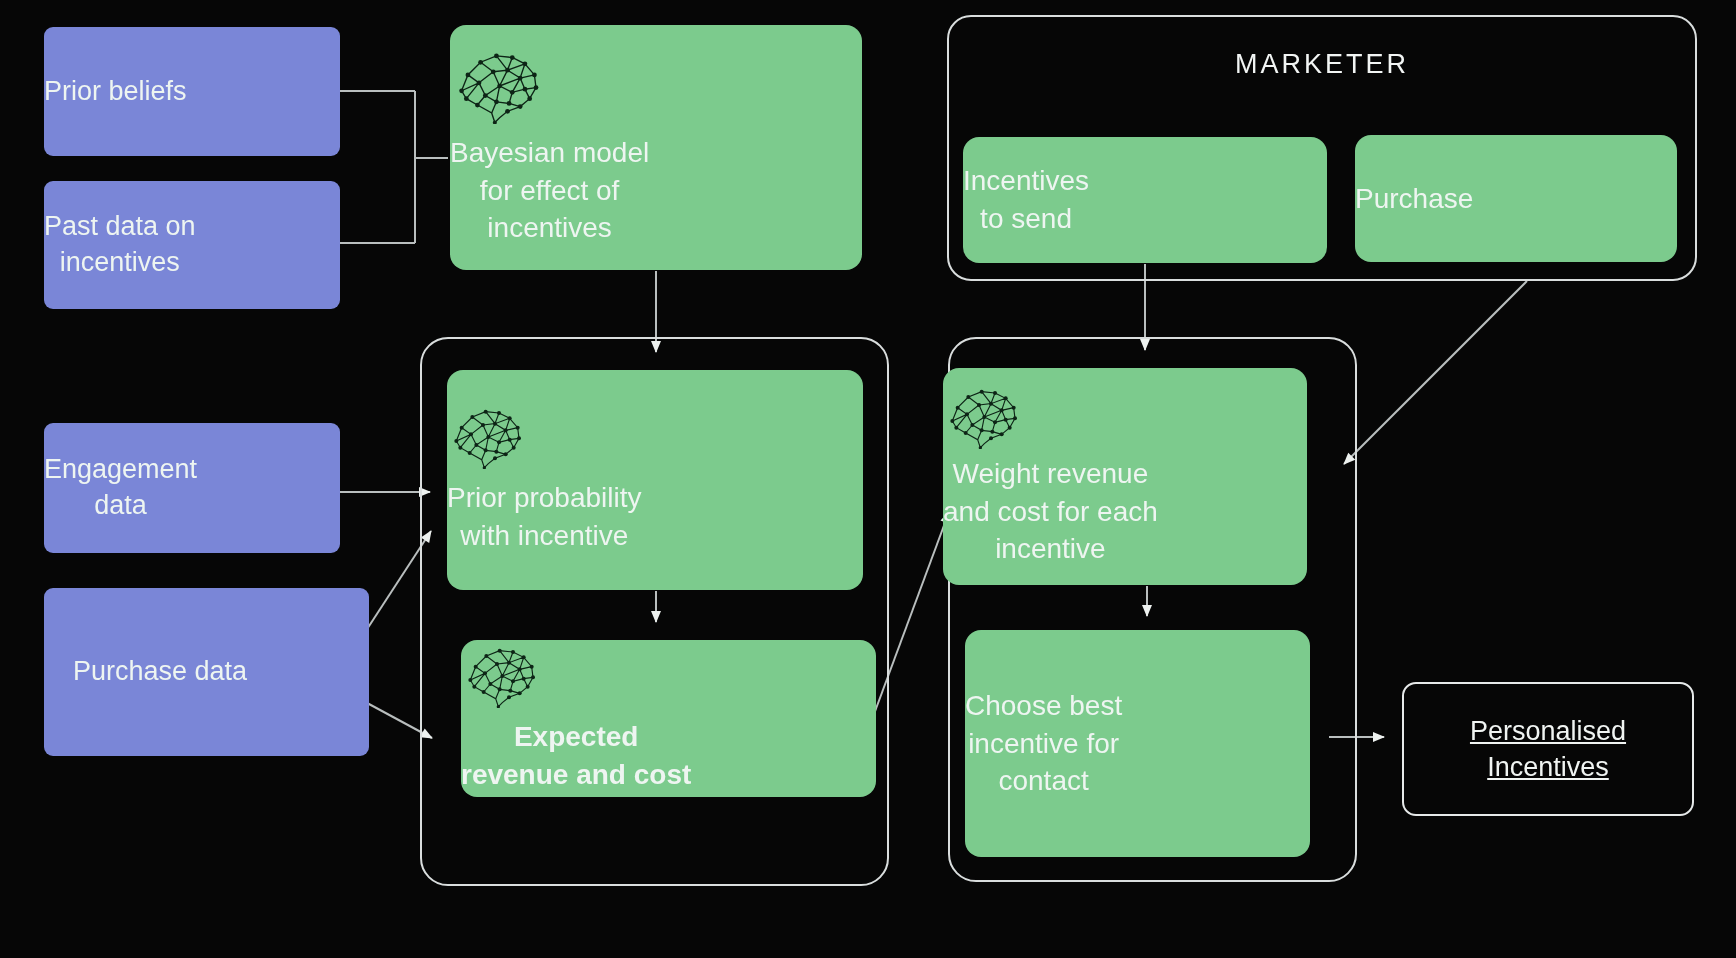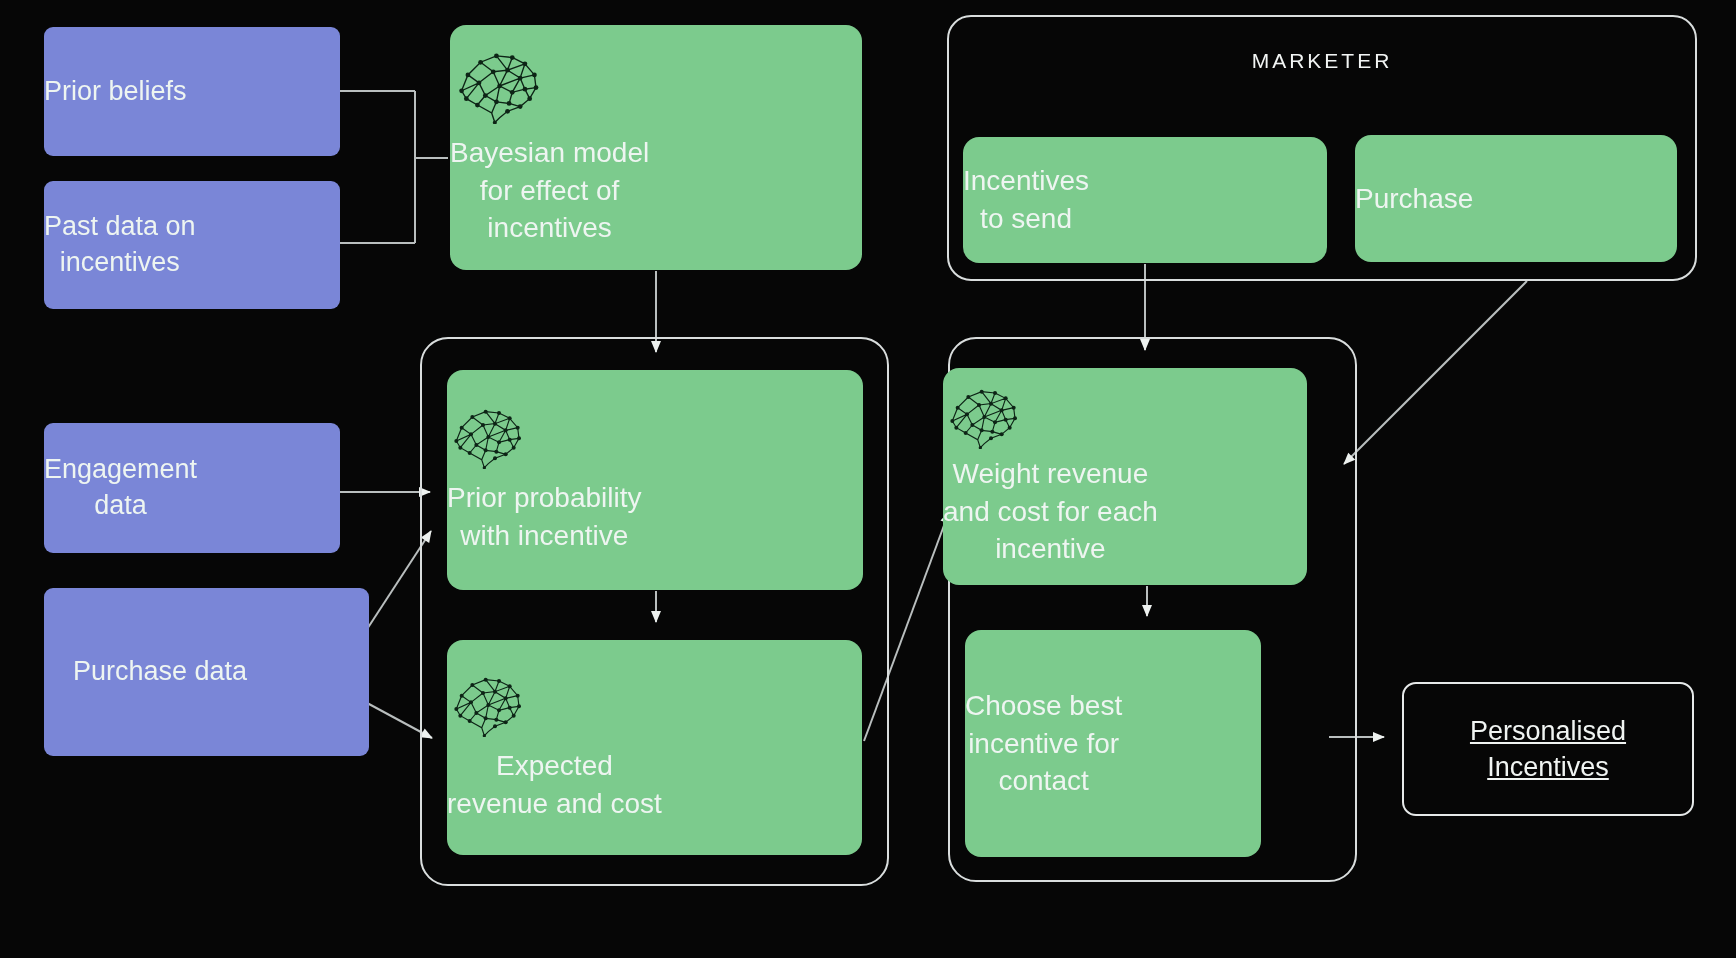--- a/index.html
+++ b/index.html
@@ -32,45 +32,45 @@
   .frame{
     position:absolute;
     border:2.5px solid #d9dddd;
     border-radius:28px;
     background:transparent;
   }
   .frame-title{
     position:absolute;top:32px;left:0;right:0;
     text-align:center;
     color:#f2f5f4;
-    font-size:21px;letter-spacing:3px;
+    font-size:27px;letter-spacing:3px;
   }
   .outline-box{
     position:absolute;
     display:flex;align-items:center;justify-content:center;
     text-align:center;
     border:2.5px solid #e6e9e9;
     border-radius:14px;
     background:transparent;
     color:#f0f4f2;
     font-size:27px;line-height:1.35;text-decoration:underline;
   }
   .brain{width:80px;height:64px;margin-bottom:10px;flex:none;}
   
   #prior        {left:44px;  top:27px;  width:296px; height:129px;}
   #past         {left:44px;  top:181px; width:296px; height:128px;}
   #engagement   {left:44px;  top:423px; width:296px; height:130px;}
   #purchase     {left:44px;  top:588px; width:296px; height:168px;padding-left:29px;}
   #bayesian     {left:450px; top:25px;  width:412px; height:245px;}
   #buying       {left:447px; top:370px; width:416px; height:220px;}
-  #expected     {left:447px; top:640px; width:415px; height:215px;}
+  #expected     {left:461px; top:640px; width:415px; height:157px;font-weight:bold;}
   #incentives   {left:963px; top:137px; width:364px; height:126px;}
   #strategy     {left:1355px;top:135px; width:322px; height:127px;}
   #weight       {left:943px; top:368px; width:364px; height:217px;}
-  #choose       {left:965px; top:630px; width:296px; height:227px;}
+  #choose       {left:965px; top:630px; width:345px; height:227px;}
   #marketerFrame{left:947px; top:15px;  width:746px; height:262px;border-radius:24px;}
   #modelFrame   {left:420px; top:337px; width:465px; height:545px;}
   #decisionFrame{left:948px; top:337px; width:405px; height:541px;}
   #personalised {left:1402px;top:682px; width:288px; height:130px;}
 </style>
 </head>
 <body>
 
 <div id="canvas">
 

